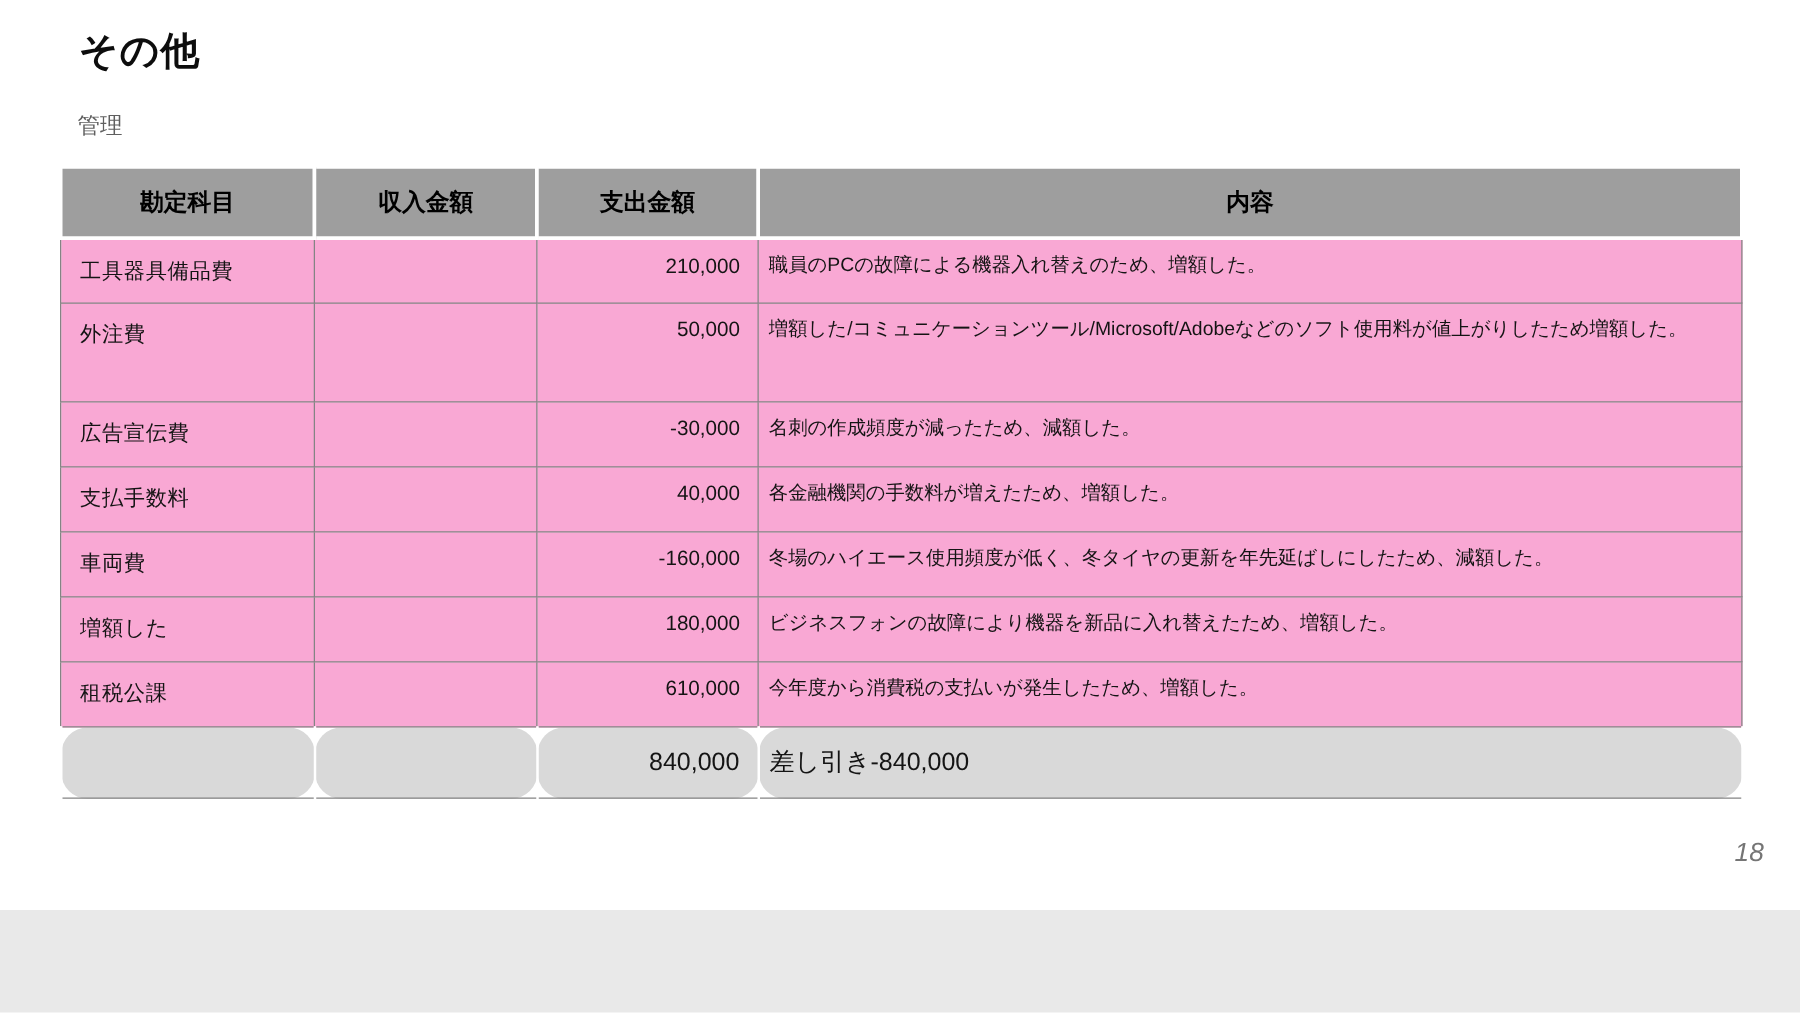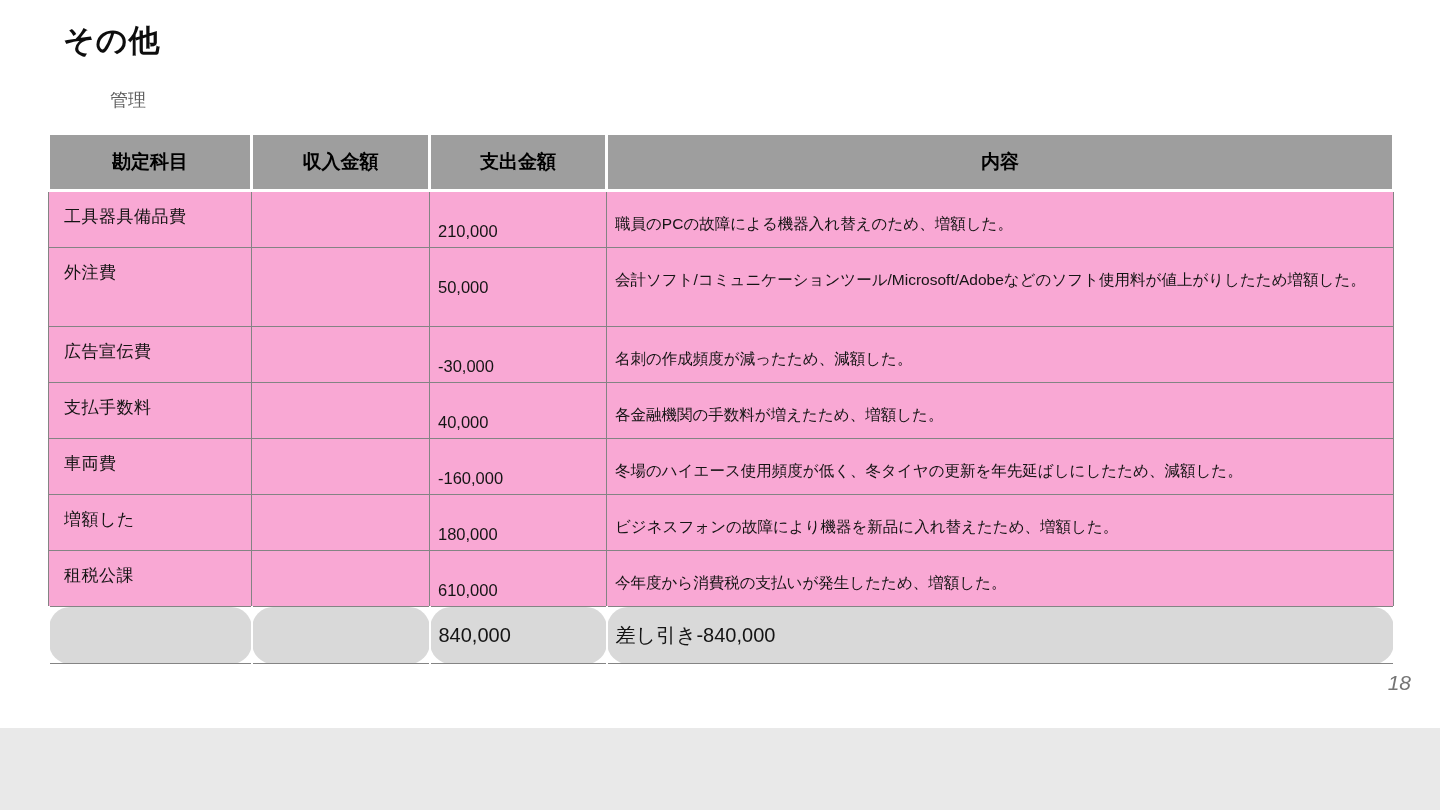--- a/index.html
+++ b/index.html
@@ -19,21 +19,21 @@
     overflow:hidden;
   }
   .slide-title{
     position:absolute;left:63px;top:20px;
     font-size:31px;font-weight:700;color:#0d0d0d;
     letter-spacing:1px;
   }
   .slide-subtitle{
     position:absolute;left:62px;top:88px;
     font-family:Liberation Mono, monospace;
-    font-size:18px;color:var(--subtitle-text);margin-left:48px;
+    font-size:18px;color:var(--subtitle-text);
   }
   table.budget{
     position:absolute;left:47px;top:132px;
     width:1345px;
     border-collapse:collapse;
     table-layout:fixed;
   }
   table.budget th{
     background:var(--header-bg);
     border:3px solid #ffffff;
@@ -48,24 +48,24 @@
     color:#141414;
   }
   tr.body-row{height:52px;}
   tr.body-row.tall{height:79px;}
   td.account-cell{
     font-size:17px;
     padding:13px 6px 6px 15px;
     letter-spacing:0.5px;
   }
   td.income-cell{padding:13px 14px 6px 8px;font-size:16.5px;text-align:right;}
-  td.expense-cell{padding:30px 14px 6px 8px;font-size:16.5px;}
+  td.expense-cell{padding:12px 14px 6px 8px;font-size:16.5px;text-align:right;}
   td.desc-cell{
     font-size:15.5px;
-    padding:20px 10px 8px 8px;
+    padding:9px 10px 8px 8px;
     line-height:1.55;
   }
   tr.footer-row{height:57px;}
   tr.footer-row td{
     background:var(--footer-bg);
     border-left:2px solid #ffffff;
     border-right:2px solid #ffffff;
     border-top:1px solid var(--border);
     border-bottom:1px solid var(--border);
     vertical-align:middle;
@@ -105,21 +105,21 @@
       <tr class="body-row">
         <td class="account-cell">工具器具備品費</td>
         <td class="income-cell"></td>
         <td class="expense-cell">210,000</td>
         <td class="desc-cell">職員のPCの故障による機器入れ替えのため、増額した。</td>
       </tr>
       <tr class="body-row tall">
         <td class="account-cell">外注費</td>
         <td class="income-cell"></td>
         <td class="expense-cell">50,000</td>
-        <td class="desc-cell">会計ソフト/コミュニケーションツール/Microsoft/Adobeなどのソフト使用料が値上がりしたため増額した。</td>
+        <td class="desc-cell">増額した/コミュニケーションツール/Microsoft/Adobeなどのソフト使用料が値上がりしたため増額した。</td>
       </tr>
       <tr class="body-row">
         <td class="account-cell">広告宣伝費</td>
         <td class="income-cell"></td>
         <td class="expense-cell">-30,000</td>
         <td class="desc-cell">名刺の作成頻度が減ったため、減額した。</td>
       </tr>
       <tr class="body-row">
         <td class="account-cell">支払手数料</td>
         <td class="income-cell"></td>

